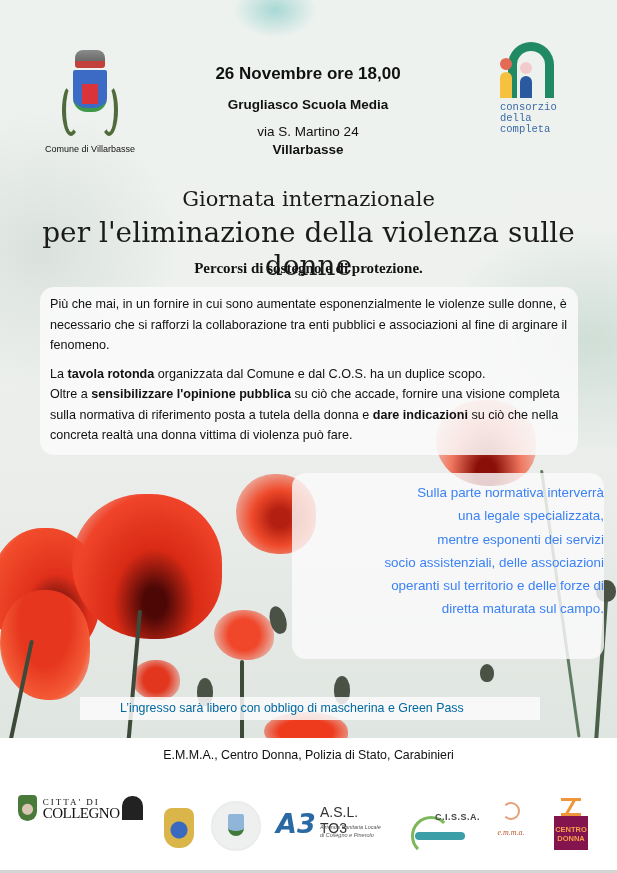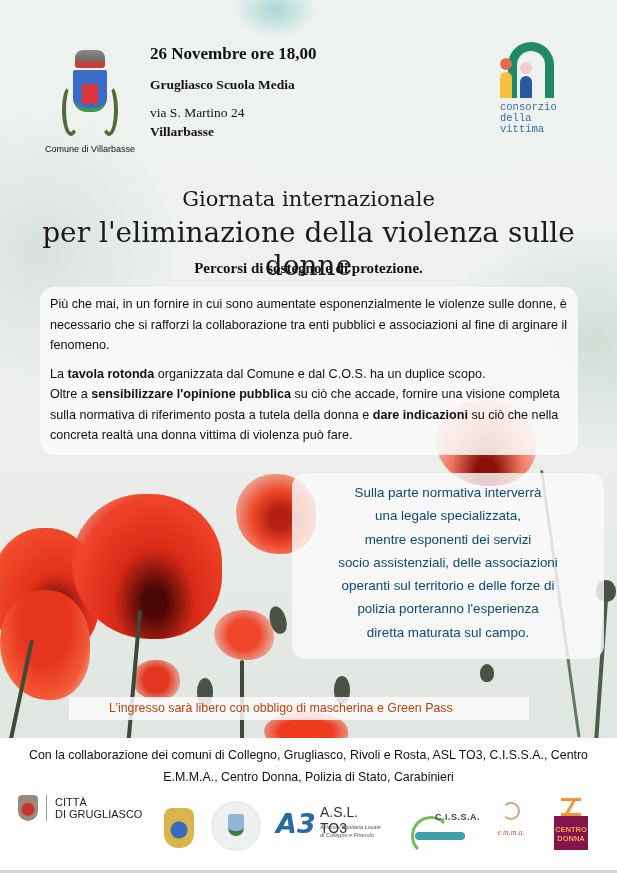--- a/index.html
+++ b/index.html
@@ -32,21 +32,21 @@
 
   .logo-right { position: absolute; left: 496px; top: 42px; width: 70px; }
   .cos-mark { position: relative; width: 60px; height: 56px; }
   .cos-arch { position: absolute; left: 12px; top: 0; width: 46px; height: 56px; border: 9px solid #1f8a63; border-bottom: none; border-radius: 23px 23px 0 0; }
   .cos-dot1 { position: absolute; left: 4px; top: 16px; width: 12px; height: 12px; border-radius: 50%; background: #e46a56; }
   .cos-bar1 { position: absolute; left: 4px; top: 30px; width: 12px; height: 26px; border-radius: 6px 6px 0 0; background: #f5c13e; }
   .cos-dot2 { position: absolute; left: 24px; top: 20px; width: 12px; height: 12px; border-radius: 50%; background: #f4cbcc; }
   .cos-bar2 { position: absolute; left: 24px; top: 34px; width: 12px; height: 22px; border-radius: 6px 6px 0 0; background: #2a59a0; }
   .cos-text { font-family: Liberation Mono, monospace; font-size: 10.5px; line-height: 11px; color: #3a6aa6; margin-top: 4px; padding-left: 4px; }
 
-  .header-info { position: absolute; left: 150px; top: 44px; width: 316px; font-family: Liberation Serif, serif; }
+  .header-info { position: absolute; left: 150px; top: 64px; width: 316px; text-align: center; font-family: Liberation Sans, sans-serif; }
   .header-info .date { font-size: 17px; font-weight: bold; }
   .header-info .venue { font-size: 13.5px; font-weight: bold; margin-top: 13px; }
   .header-info .street { font-size: 13.5px; margin-top: 12px; }
   .header-info .town { font-size: 13.5px; font-weight: bold; margin-top: 3px; }
 
   .title { position: absolute; left: 0; width: 617px; text-align: center; font-family: "DejaVu Serif", serif; color: #1b1b1b; }
   .title.t1 { top: 187px; font-size: 21px; }
   .title.t2 { top: 216px; font-size: 28px; }
   .subtitle { position: absolute; left: 0; top: 260px; width: 617px; text-align: center; font-family: "Liberation Serif", serif; font-weight: bold; font-size: 15px; }
 
@@ -54,27 +54,27 @@
     position: absolute; left: 40px; top: 287px; width: 538px; height: 168px;
     background: rgba(250,250,250,0.86); border-radius: 14px;
     padding: 7px 10px 0 10px; font-family: "Liberation Sans", sans-serif; font-size: 12.6px; line-height: 20.5px; color: #111;
   }
   .box1 p { margin-bottom: 8px; }
   .box1 p.p2 { margin-bottom: 0; }
 
   .box2 {
     position: absolute; left: 292px; top: 473px; width: 312px; height: 186px;
     background: rgba(250,250,250,0.82); border-radius: 14px;
-    padding: 8px 0 0 0; text-align: center; font-family: "Liberation Sans", sans-serif; font-size: 13.4px; line-height: 23.3px; color: #0c4a6e;
+    padding: 8px 0 0 0; text-align: right; font-family: "Liberation Sans", sans-serif; font-size: 13.4px; line-height: 23.3px; color: #3b82f6;
   }
 
   .entry-note {
-    position: absolute; left: 69px; top: 697px; width: 460px; height: 23px;
+    position: absolute; left: 80px; top: 697px; width: 460px; height: 23px;
     background: rgba(250,250,250,0.86);
-    font-family: "Liberation Sans", sans-serif; font-size: 12.4px; line-height: 23px; padding-left: 40px; color: #c2410c;
+    font-family: "Liberation Sans", sans-serif; font-size: 12.4px; line-height: 23px; padding-left: 40px; color: #0369a1;
   }
 
   .collab { position: absolute; left: 0; top: 744px; width: 617px; text-align: center; font-family: "Liberation Sans", sans-serif; font-size: 12.4px; line-height: 22px; color: #111; }
 
   .partners { position: absolute; left: 0; top: 790px; width: 617px; height: 70px; }
   .partner { position: absolute; }
   .collegno { left: 18px; top: 2px; width: 125px; }
   .collegno .row { display: flex; align-items: center; height: 32px; }
   .mini-crest { width: 20px; height: 26px; border-radius: 4px 4px 10px 10px; margin-right: 6px; }
   .collegno .name1 { font-family: "Liberation Serif", serif; line-height: 11px; }
@@ -158,59 +158,57 @@
   <div class="cos-mark">
     <div class="cos-arch"></div>
     <div class="cos-dot1"></div>
     <div class="cos-bar1"></div>
     <div class="cos-dot2"></div>
     <div class="cos-bar2"></div>
   </div>
   <div class="cos-text">
     <div>consorzio</div>
     <div>della</div>
-    <div>vittima</div>
+    <div>completa</div>
   </div>
 </div>
 
 <div class="title t1">Giornata internazionale</div>
 <div class="title t2">per l'eliminazione della violenza sulle donne</div>
 <div class="subtitle">Percorsi di sostegno e di protezione.</div>
 
 <div class="box1">
   <p>Più che mai, in un fornire in cui sono aumentate esponenzialmente le violenze sulle donne, è necessario che si rafforzi la collaborazione tra enti pubblici e associazioni al fine di arginare il fenomeno.</p>
   <p class="p2"><span>La </span><b>tavola rotonda</b><span> organizzata dal Comune e dal C.O.S. ha un duplice scopo.</span><br><span>Oltre a  </span><b>sensibilizzare l'opinione pubblica</b><span> su ciò che accade, fornire una visione completa  sulla normativa di riferimento posta a tutela della donna e </span><b>dare indicazioni</b><span> su ciò che nella concreta realtà una donna vittima di violenza può fare.</span></p>
 </div>
 
 <div class="box2">
   <div>Sulla parte normativa interverrà</div>
   <div>una legale specializzata,</div>
   <div>mentre esponenti dei servizi</div>
   <div>socio  assistenziali, delle associazioni</div>
   <div>operanti sul territorio e delle forze di</div>
-  <div>polizia porteranno l'esperienza</div>
   <div>diretta maturata sul campo.</div>
 </div>
 
 <div class="entry-note">L’ingresso sarà libero con obbligo di mascherina e Green Pass</div>
 
 <div class="collab">
-  <div>Con la collaborazione dei comuni di Collegno, Grugliasco, Rivoli e Rosta, ASL TO3, C.I.S.S.A., Centro</div>
   <div>E.M.M.A., Centro Donna, Polizia di Stato, Carabinieri</div>
 </div>
 
 <div class="partners">
   <div class="partner collegno">
     <div class="row">
-      <div class="mini-crest" style="background:radial-gradient(circle at 50% 55%, #c8342e 0 6px, #9a8a7a 7px 100%);"></div>
-      <div class="sep"></div>
-      <div class="name2">
-        <div>CITTÀ</div>
-        <div>DI GRUGLIASCO</div>
+      <div class="mini-crest" style="background:radial-gradient(circle at 50% 55%, #d8c6b0 0 5px, #4a7a3a 6px 100%);"></div>
+      <div class="name1">
+        <span class="small">CITTA' DI</span>
+        <span class="big">COLLEGNO</span>
       </div>
+      <div class="church"></div>
     </div>
   </div>
 
   <div class="partner rivoli"></div>
   <div class="partner rosta">
       <div class="in"></div>
     </div>
 
   <div class="partner asl">
     <div class="mark">A3</div>

